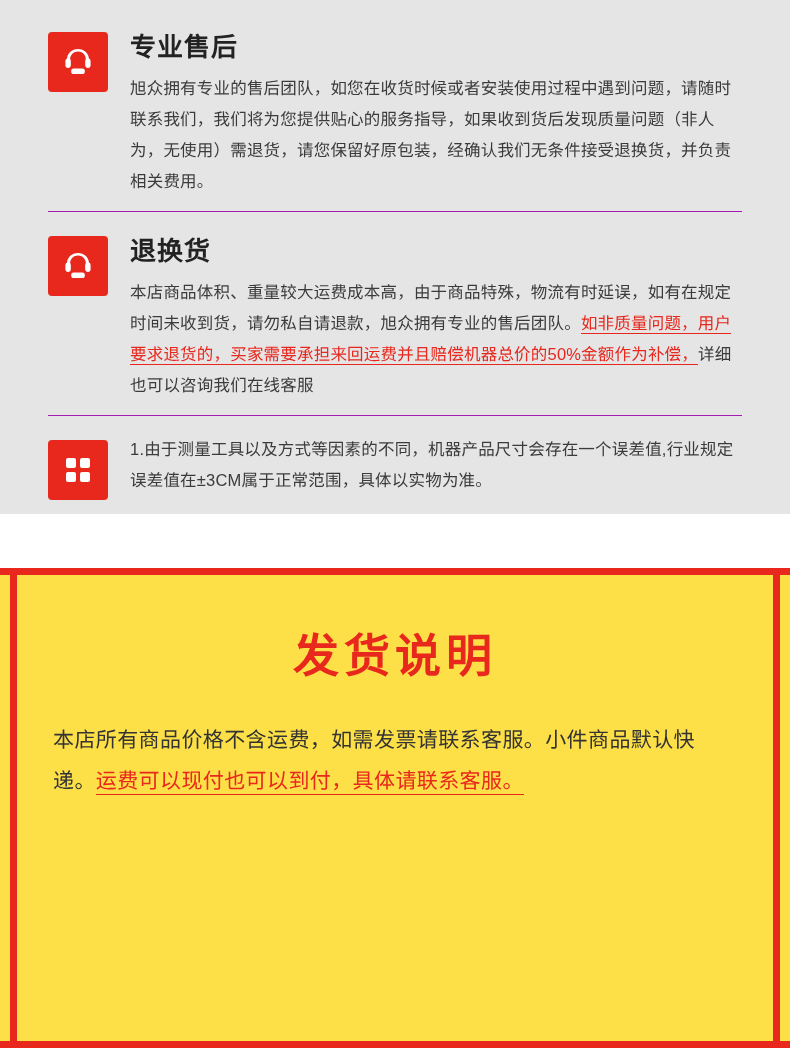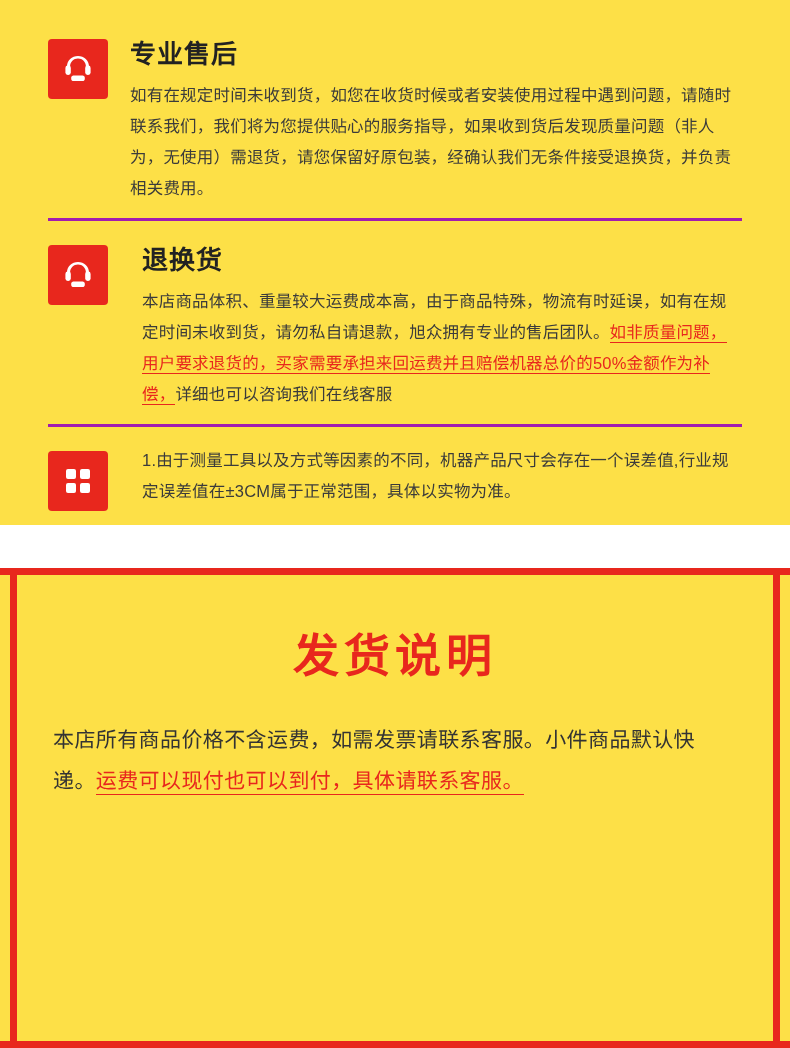--- a/index.html
+++ b/index.html
@@ -17,31 +17,30 @@
 
   .page {
     width: 790px;
     height: 1048px;
     position: relative;
     background: #ffffff;
   }
 
   
   .faq-section {
-    padding: 15px 48px 0 48px;
-    background: #fde047;
+    padding: 8px 48px 0 48px;
+    background: #e5e5e5;
   }
   .faq-block {
     display: flex;
     align-items: flex-start;
     padding: 16px 0 14px 0;
   }
   .faq-block + .faq-block {
-    border-top: 3px solid #a21caf;
-    gap: 12px;
+    border-top: 1px solid #a21caf;
   }
   .faq-icon {
     width: 60px;
     height: 60px;
     min-width: 60px;
     background: #e8271d;
     border-radius: 4px;
     margin-right: 22px;
     margin-top: 8px;
     display: flex;
@@ -121,21 +120,21 @@
       <div class="faq-icon">
         <svg width="36" height="36" viewBox="0 0 36 36" aria-hidden="true">
           <path d="M18 5c-6.1 0-11 4.6-11 10.3v5.1h3.1v-5.1C10.1 10.7 13.6 7.4 18 7.4s7.9 3.3 7.9 7.9v5.1H29v-5.1C29 9.6 24.1 5 18 5z" fill="#ffffff"></path>
           <rect x="5.4" y="14.6" width="5.4" height="9.4" rx="2.4" fill="#ffffff"></rect>
           <rect x="25.2" y="14.6" width="5.4" height="9.4" rx="2.4" fill="#ffffff"></rect>
           <path d="M13.4 24.6h9.2c1.2 0 2.2 1 2.2 2.2v1.1c0 1.2-1 2.2-2.2 2.2h-9.2c-1.2 0-2.2-1-2.2-2.2v-1.1c0-1.2 1-2.2 2.2-2.2z" fill="#ffffff"></path>
         </svg>
       </div>
       <div class="faq-body">
         <div class="faq-title">专业售后</div>
-        <div class="faq-text">如有在规定时间未收到货，如您在收货时候或者安装使用过程中遇到问题，请随时联系我们，我们将为您提供贴心的服务指导，如果收到货后发现质量问题（非人为，无使用）需退货，请您保留好原包装，经确认我们无条件接受退换货，并负责相关费用。</div>
+        <div class="faq-text">旭众拥有专业的售后团队，如您在收货时候或者安装使用过程中遇到问题，请随时联系我们，我们将为您提供贴心的服务指导，如果收到货后发现质量问题（非人为，无使用）需退货，请您保留好原包装，经确认我们无条件接受退换货，并负责相关费用。</div>
       </div>
     </div>
 
     <div class="faq-block">
       <div class="faq-icon">
         <svg width="36" height="36" viewBox="0 0 36 36" aria-hidden="true">
           <path d="M18 5c-6.1 0-11 4.6-11 10.3v5.1h3.1v-5.1C10.1 10.7 13.6 7.4 18 7.4s7.9 3.3 7.9 7.9v5.1H29v-5.1C29 9.6 24.1 5 18 5z" fill="#ffffff"></path>
           <rect x="5.4" y="14.6" width="5.4" height="9.4" rx="2.4" fill="#ffffff"></rect>
           <rect x="25.2" y="14.6" width="5.4" height="9.4" rx="2.4" fill="#ffffff"></rect>
           <path d="M13.4 24.6h9.2c1.2 0 2.2 1 2.2 2.2v1.1c0 1.2-1 2.2-2.2 2.2h-9.2c-1.2 0-2.2-1-2.2-2.2v-1.1c0-1.2 1-2.2 2.2-2.2z" fill="#ffffff"></path>

